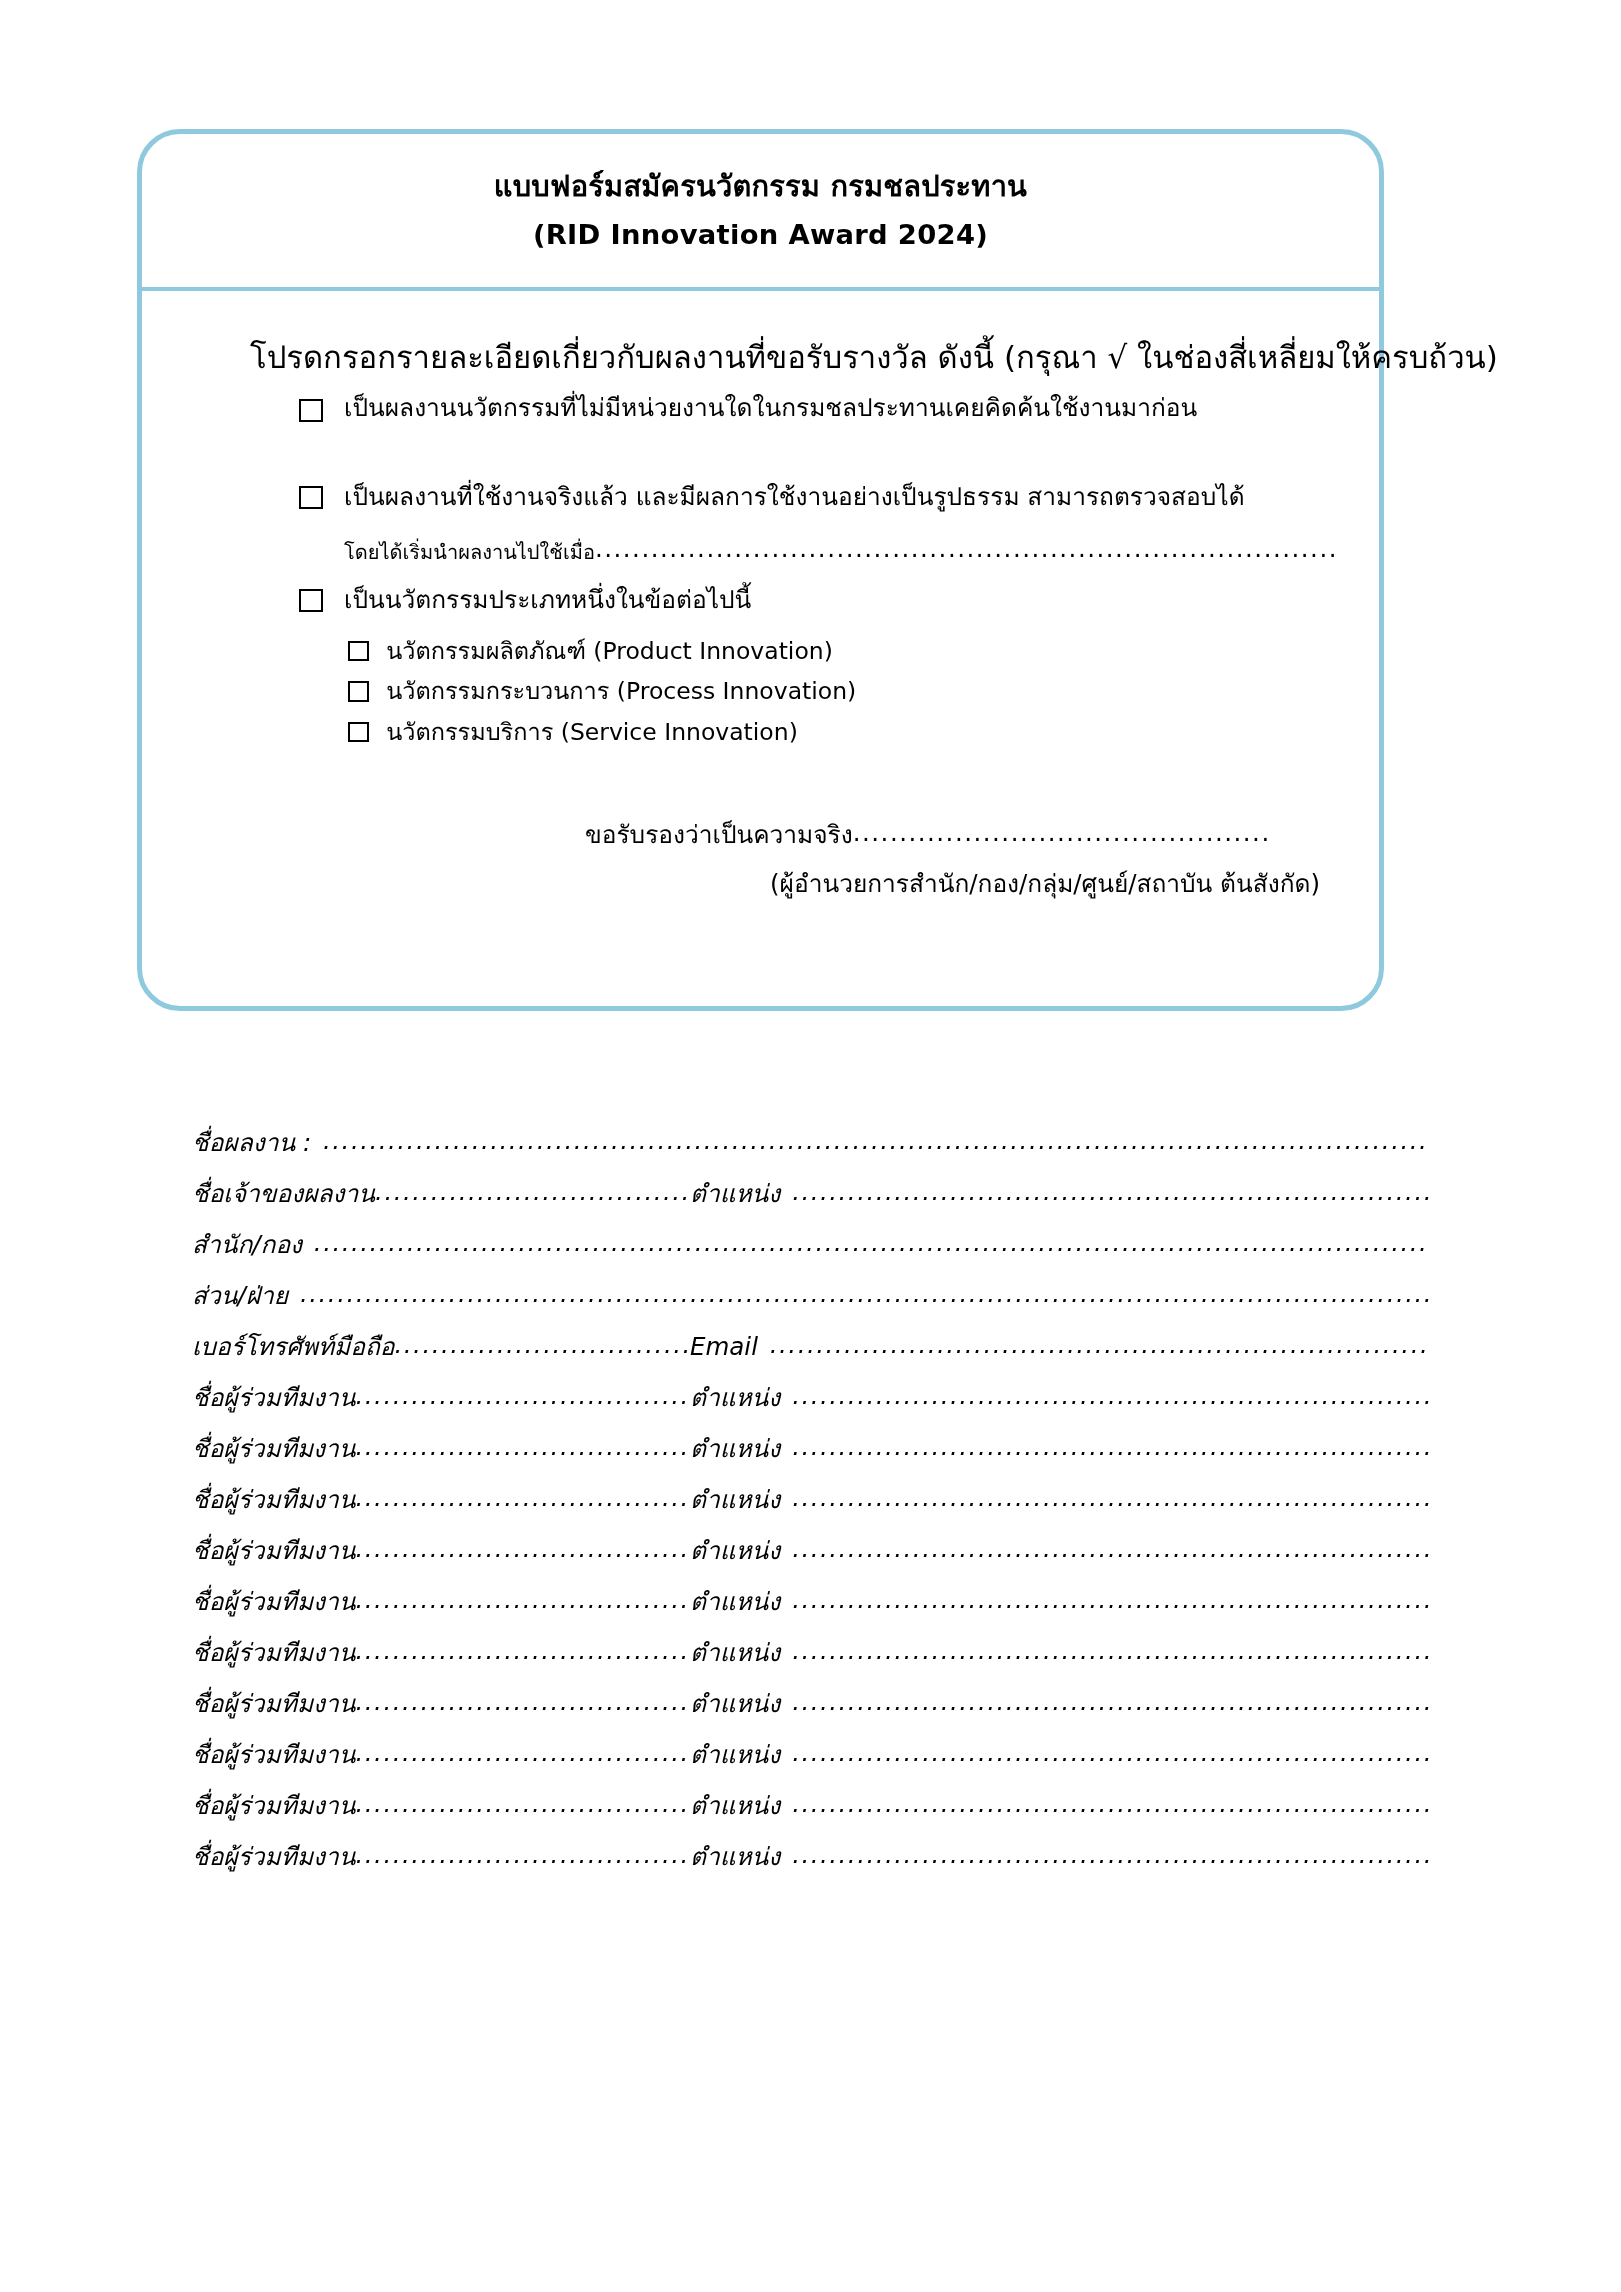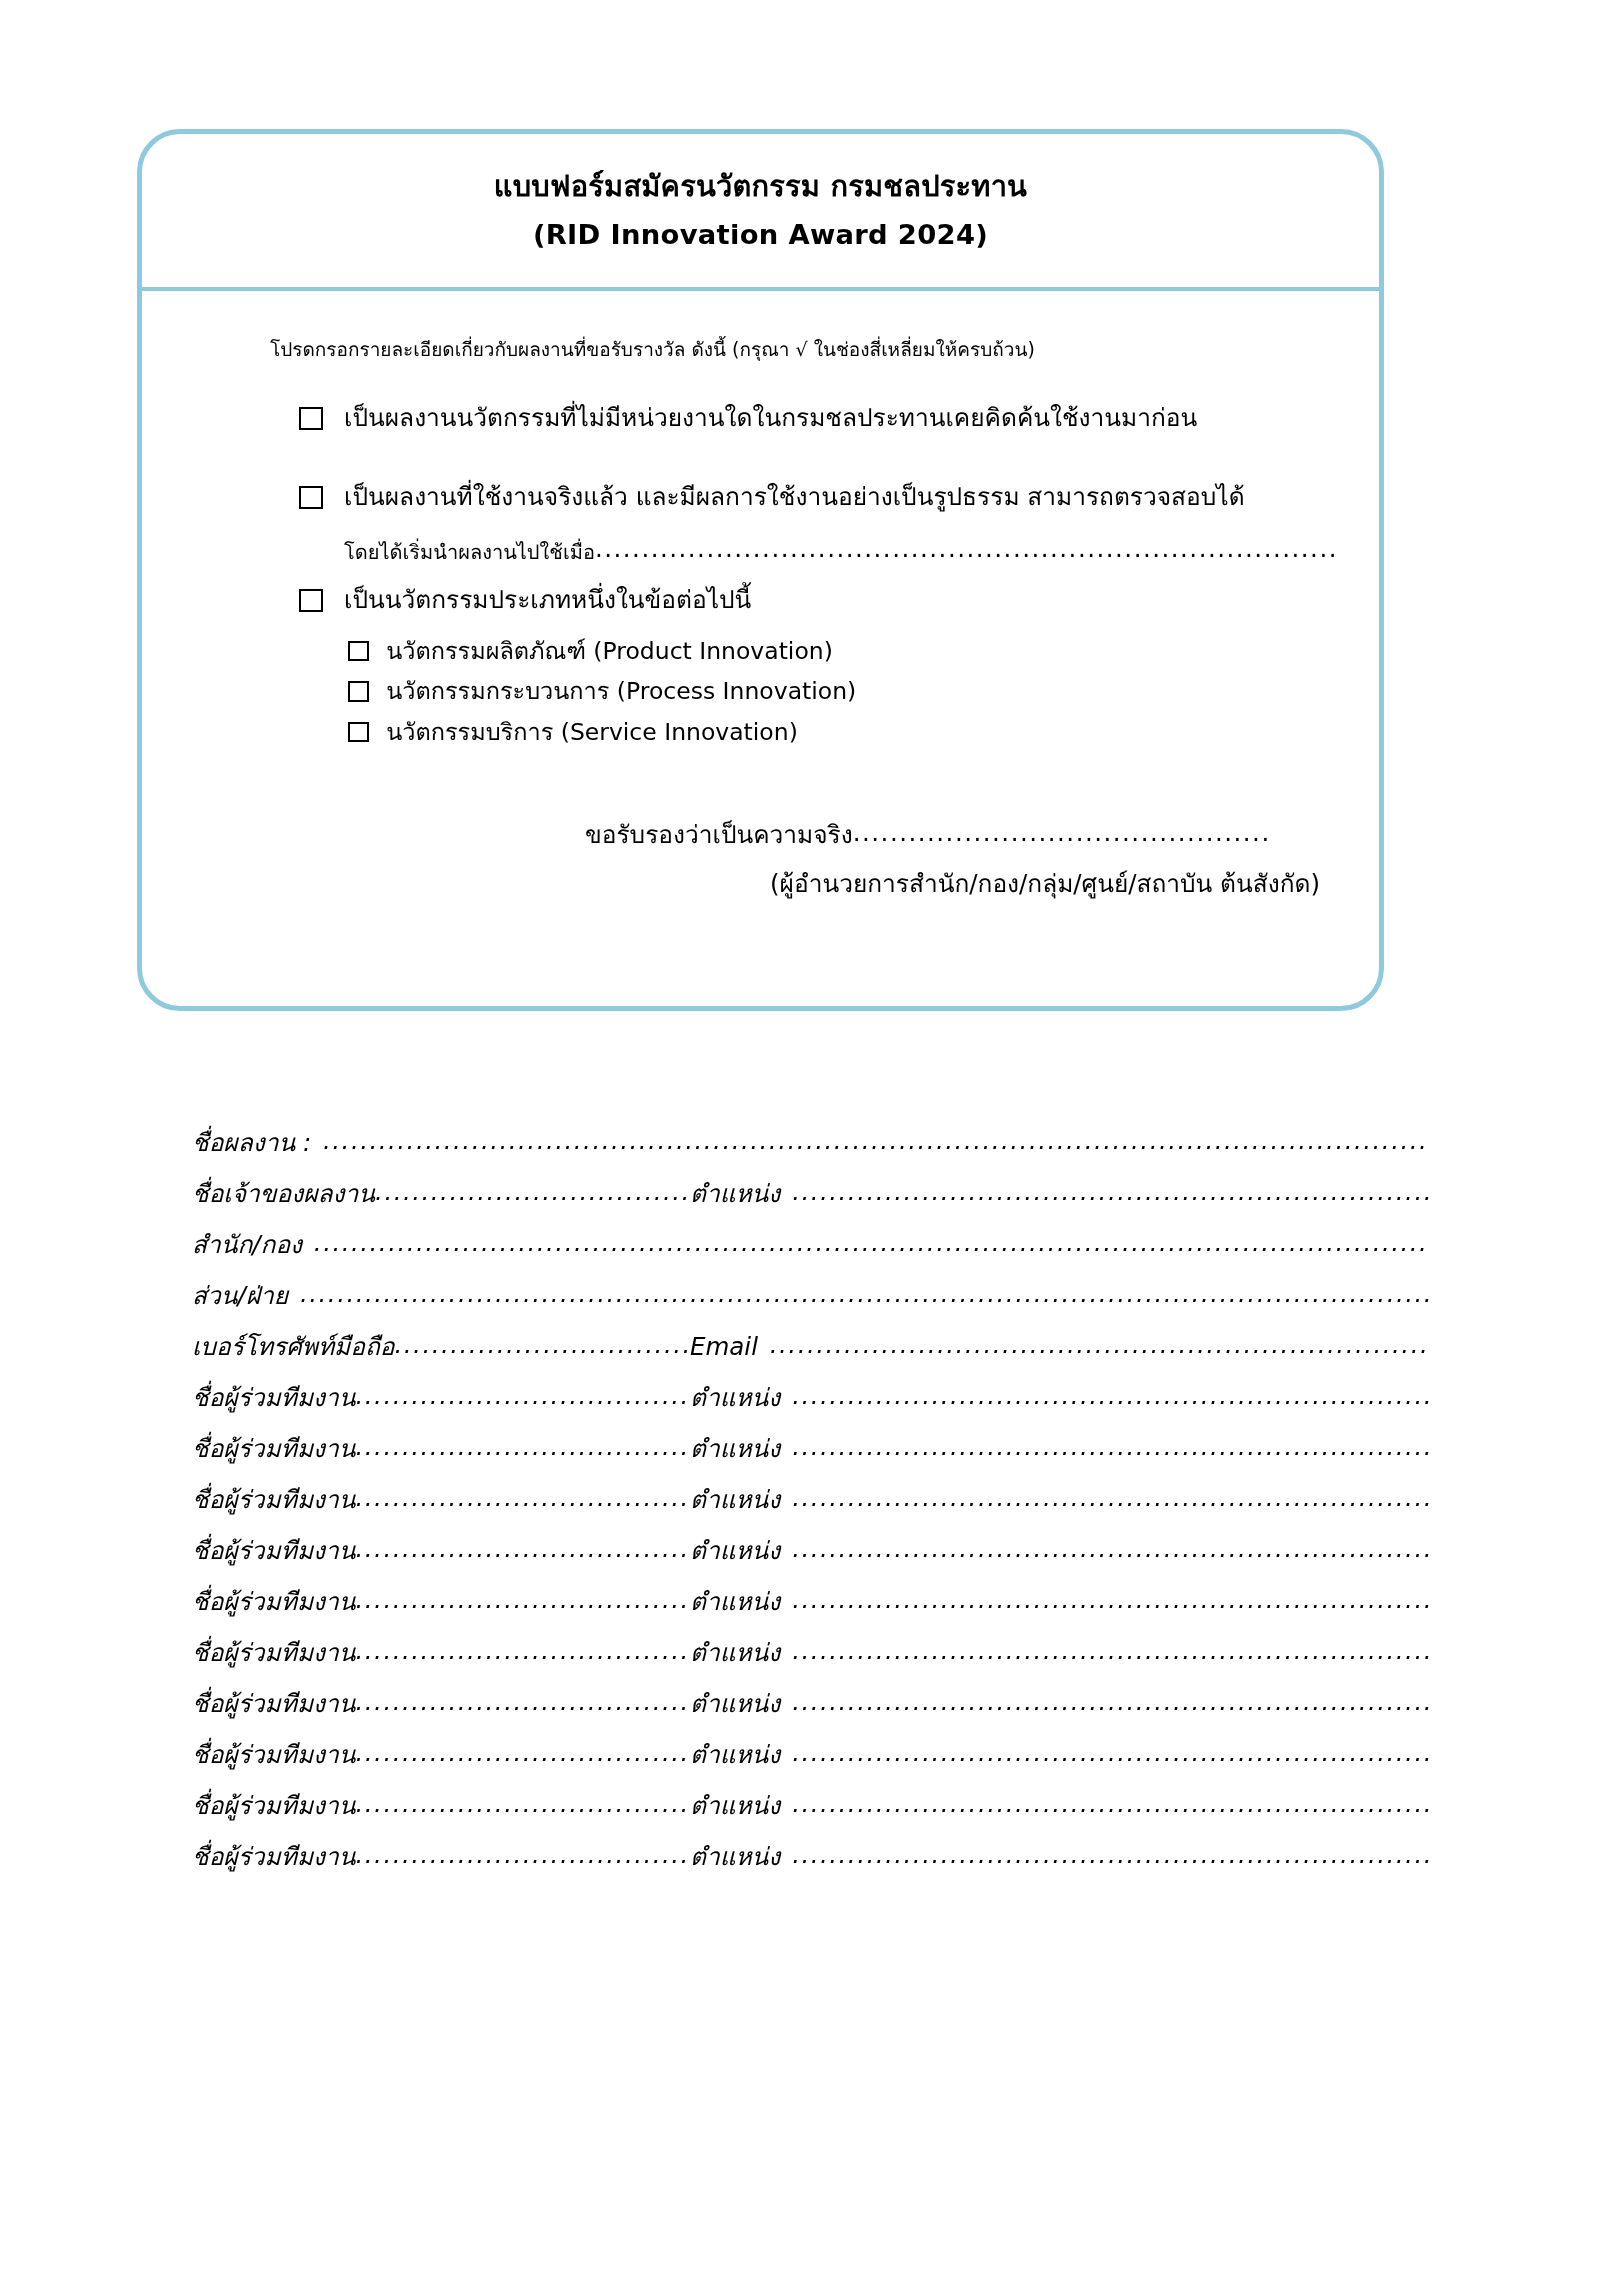--- a/index.html
+++ b/index.html
@@ -73,35 +73,34 @@
     left: 0;
     top: 157px;
     width: 100%;
     height: 719px;
   }
 
   .instruction {
     position: absolute;
     left: 108px;
     top: 45px;
-    font-size: 19px;
+    font-size: 31px;
     line-height: 1.4;
     white-space: nowrap;
-    margin-left: 20px;
   }
 
   
   .cb-row {
     position: absolute;
     display: flex;
     align-items: flex-start;
     gap: 21.6px;
     white-space: nowrap;
   }
-  .cb-row.r1 { left: 157px; top: 110px; }
+  .cb-row.r1 { left: 157px; top: 100px; align-items: center; }
   .cb-row.r2 { left: 157px; top: 189px; }
   .cb-row.r3 { left: 157px; top: 292px; }
 
   .cb-box {
     width: 23.5px;
     height: 23.5px;
     border: 2.5px solid #000;
     box-sizing: border-box;
     flex: 0 0 auto;
     margin-top: 5.9px;

